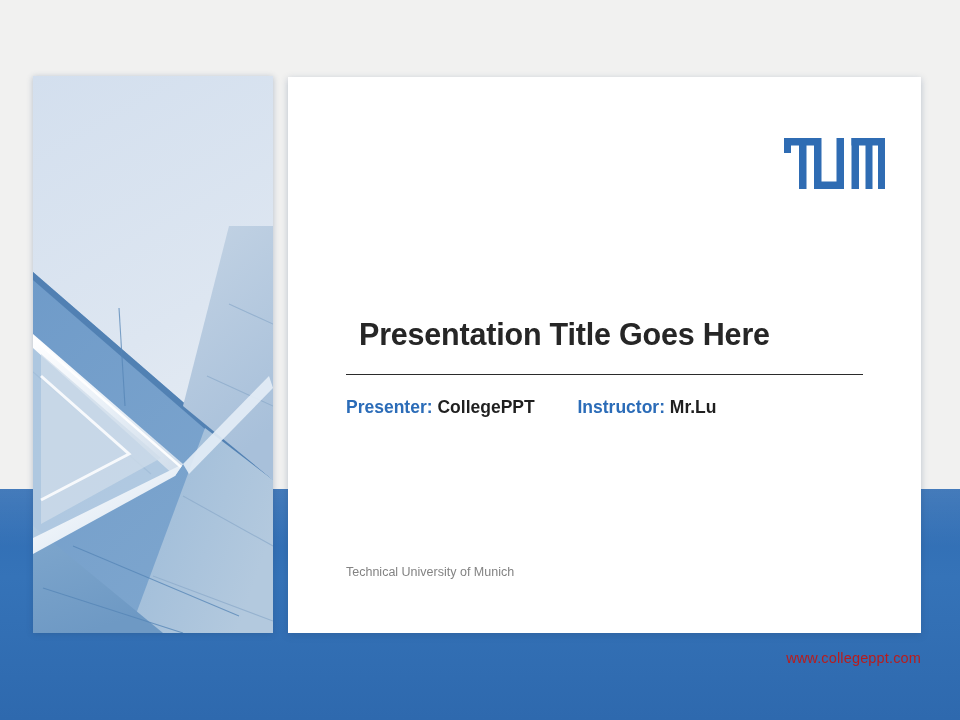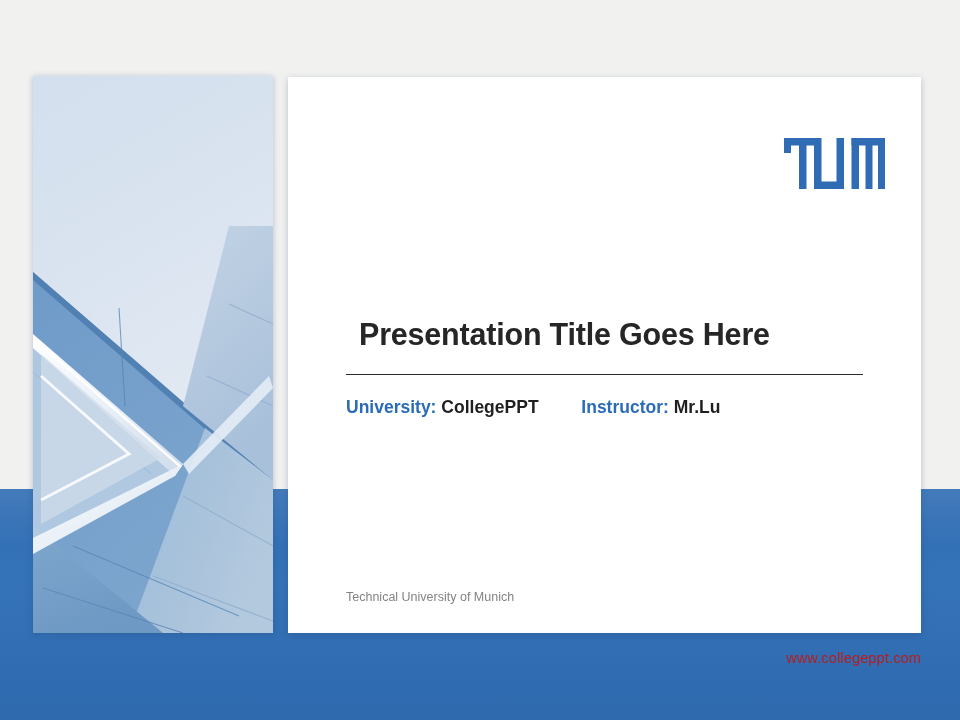--- a/index.html
+++ b/index.html
@@ -105,21 +105,21 @@
     white-space: nowrap;
   }
   .byline .lbl { color: #2b6cb8; }
   .byline .val { color: #1f1f1f; }
   .byline .gap { display: inline-block; width: 33px; }
 
   
   .org-footer {
     position: absolute;
     left: 58px;
-    top: 513px;
+    top: 488px;
     font-size: 12.5px;
     color: #838383;
     white-space: nowrap;
   }
 
   
   .photo-panel {
     position: absolute;
     left: 33px;
     top: 76px;
@@ -163,21 +163,21 @@
         </g>
       </svg>
     </div>
 
     <div class="title-block">
       <h1 class="slide-title">Presentation Title Goes Here</h1>
       <div class="title-rule"></div>
     </div>
 
     <div class="byline">
-      <span class="lbl">University:</span>
+      <span class="lbl">Presenter:</span>
       <span class="val">CollegePPT</span>
       <span class="gap"></span>
       <span class="lbl">Instructor:</span>
       <span class="val">Mr.Lu</span>
     </div>
 
     <div class="org-footer">Technical University of Munich</div>
   </div>
 
   <div class="photo-panel">

